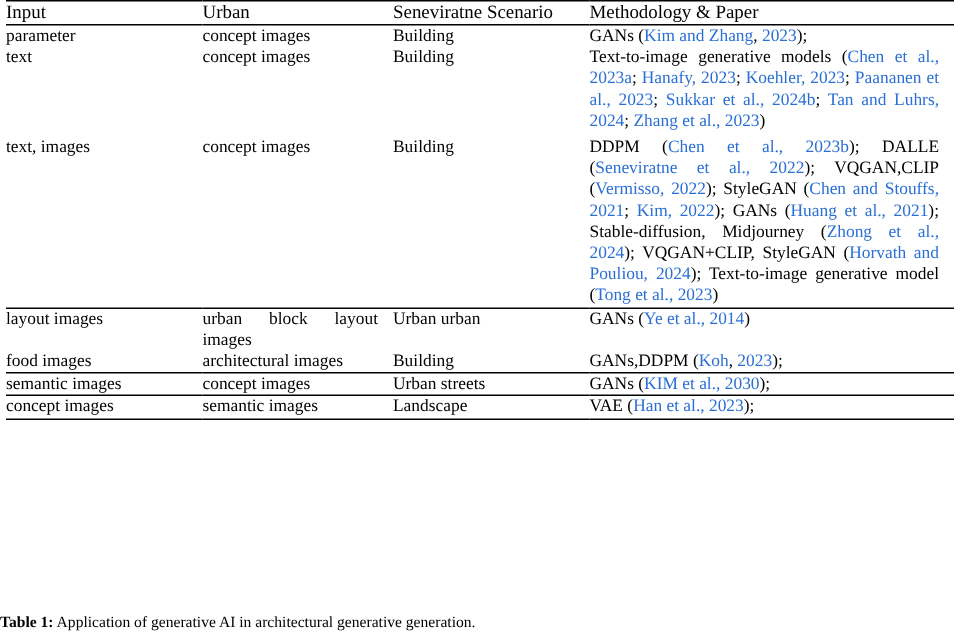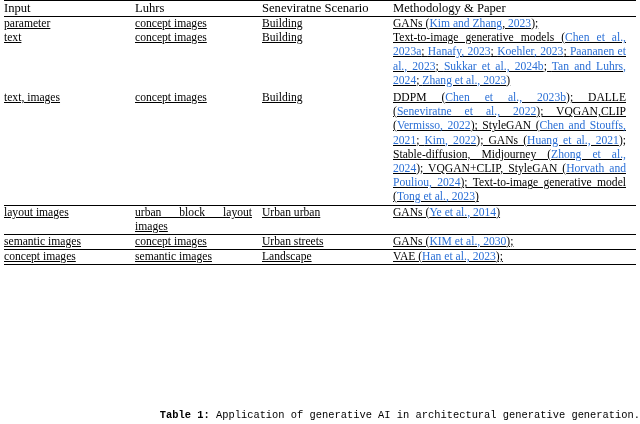--- a/index.html
+++ b/index.html
@@ -64,38 +64,37 @@
     line-height: 15px;
     padding: 5px 0 6px 0;
   }
   .header-row td .hcell { padding-right: 8px; }
 
   .body-row td {
     font-size: 11.6px;
     line-height: 14.2px;
     padding: 3px 0 3px 0;
   }
-  .body-row td .cell { padding-right: 10px; text-decoration: underline; }
+  .body-row td .cell { padding-right: 10px; }
 
   .just { text-align: justify; text-align-last: left; }
 
   .cite { color: #2a6fd6; }
 
   .caption {
     position: absolute;
     left: 0;
     right: 0;
     top: 409px;
-    text-align: right;
+    text-align: left;
     font-size: 10.4px;
     line-height: 13px;
     color: #000;
     white-space: nowrap;
     overflow: hidden;
-    font-family: Liberation Mono, monospace;
   }
   .caption b { font-weight: bold; }
 
   .spacer-sm td { height: 3px; padding: 0; font-size: 0; line-height: 0; }
 </style>
 </head>
 <body>
 
 <div class="page">
 
@@ -110,21 +109,21 @@
 
       <tr class="rule-top">
         <td colspan="4"></td>
       </tr>
 
       <tr class="header-row">
         <td>
           <div class="hcell">Input</div>
         </td>
         <td>
-          <div class="hcell">Luhrs</div>
+          <div class="hcell">Urban</div>
         </td>
         <td>
           <div class="hcell">Seneviratne Scenario</div>
         </td>
         <td>
           <div class="hcell">Methodology &amp; Paper</div>
         </td>
       </tr>
 
       <tr class="rule-mid">
@@ -194,20 +193,34 @@
         <td>
           <div class="cell">Urban urban</div>
         </td>
         <td>
           <div class="cell"><span>GANs (</span><span class="cite">Ye et al., 2014</span><span>)</span></div>
         </td>
       </tr>
 
 
 
+      <tr class="body-row">
+        <td>
+          <div class="cell">food images</div>
+        </td>
+        <td>
+          <div class="cell">architectural images</div>
+        </td>
+        <td>
+          <div class="cell">Building</div>
+        </td>
+        <td>
+          <div class="cell"><span>GANs,DDPM (</span><span class="cite">Koh</span><span>, </span><span class="cite">2023</span><span>);</span></div>
+        </td>
+      </tr>
 
       <tr class="rule-mid">
         <td colspan="4"></td>
       </tr>
 
       <tr class="body-row">
         <td>
           <div class="cell">semantic images</div>
         </td>
         <td>

